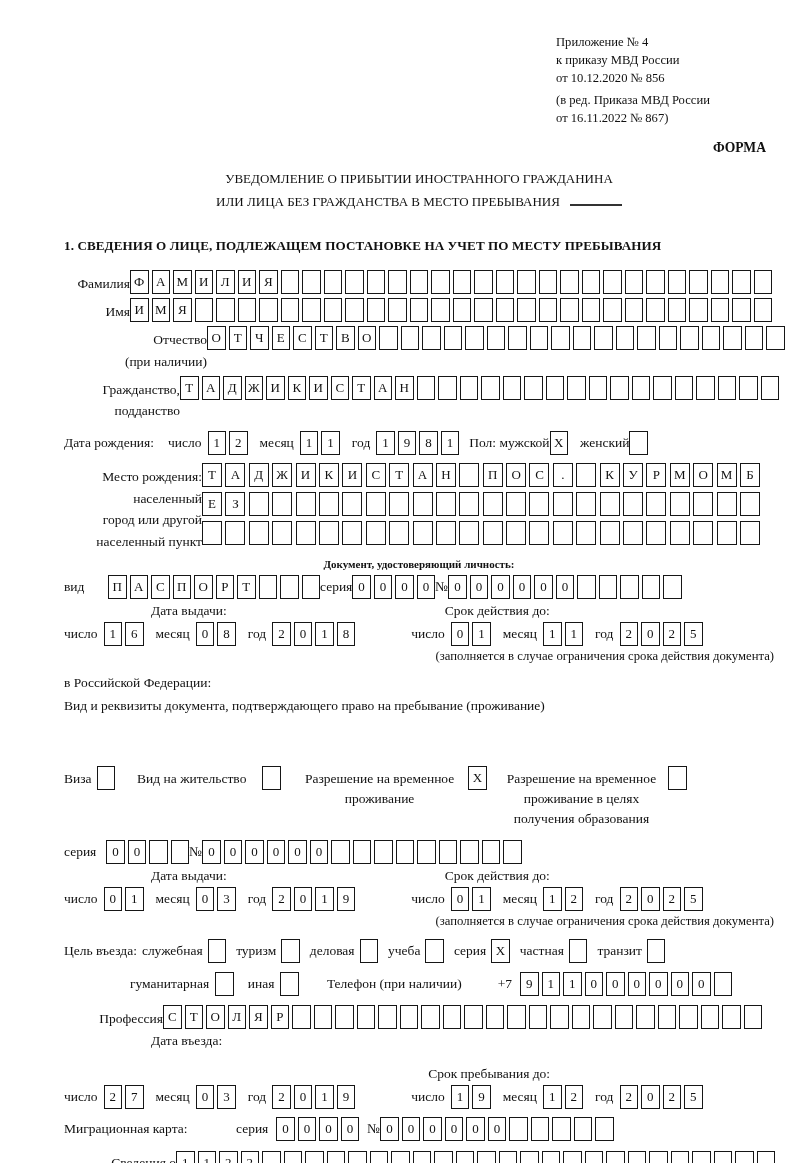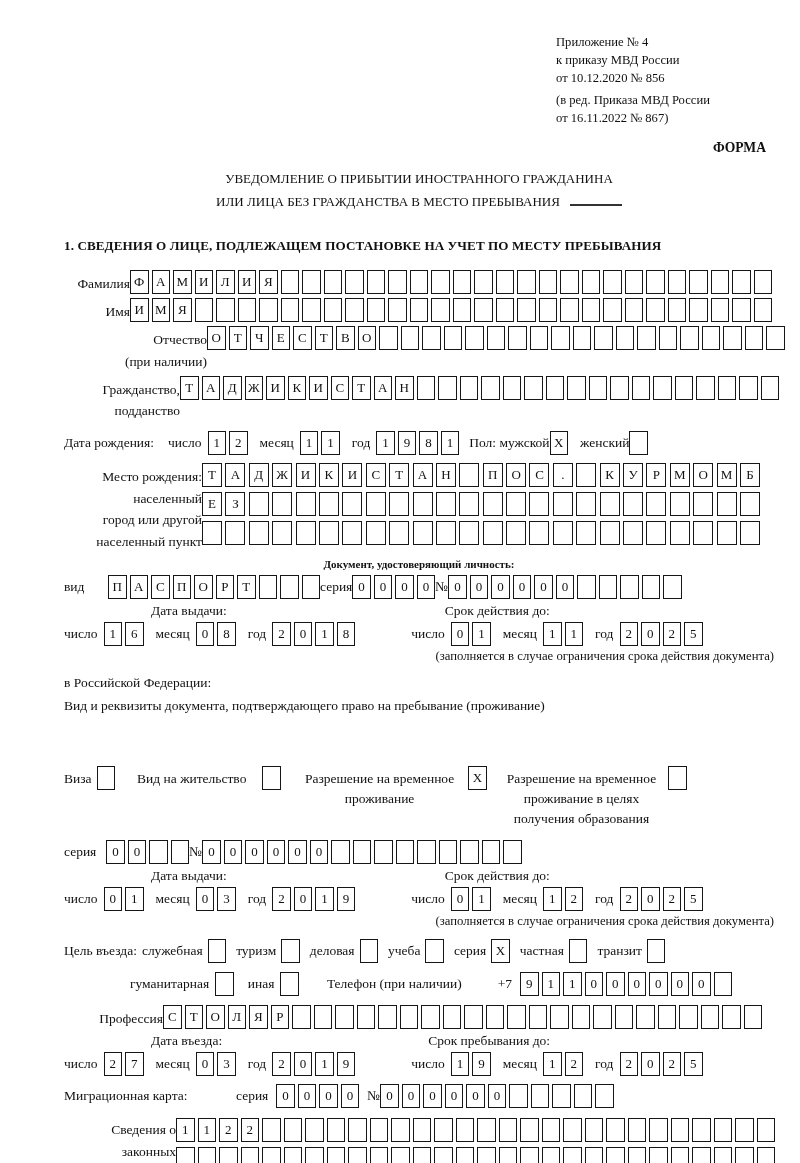--- a/index.html
+++ b/index.html
@@ -599,21 +599,21 @@
         <span class="cell"></span>
         <span class="cell"></span>
         <span class="cell"></span>
         <span class="cell"></span>
         <span class="cell"></span>
       </div>
   </div>
 
   <div class="datehdr">
     <span class="dh1">Дата въезда:</span>
-    <span class="dh2" style="margin-left:206px;">Срок пребывания до:</span>
+    <span class="dh2" style="margin-left:206px;margin-top:33px;">Срок пребывания до:</span>
   </div>
 
   <div class="daterow">
     <div class="dgroup">
       <span class="dl first">число</span>
       <div class="cells">
           <span class="cell">2</span>
           <span class="cell">7</span>
         </div>
       <span class="dl">месяц</span>

